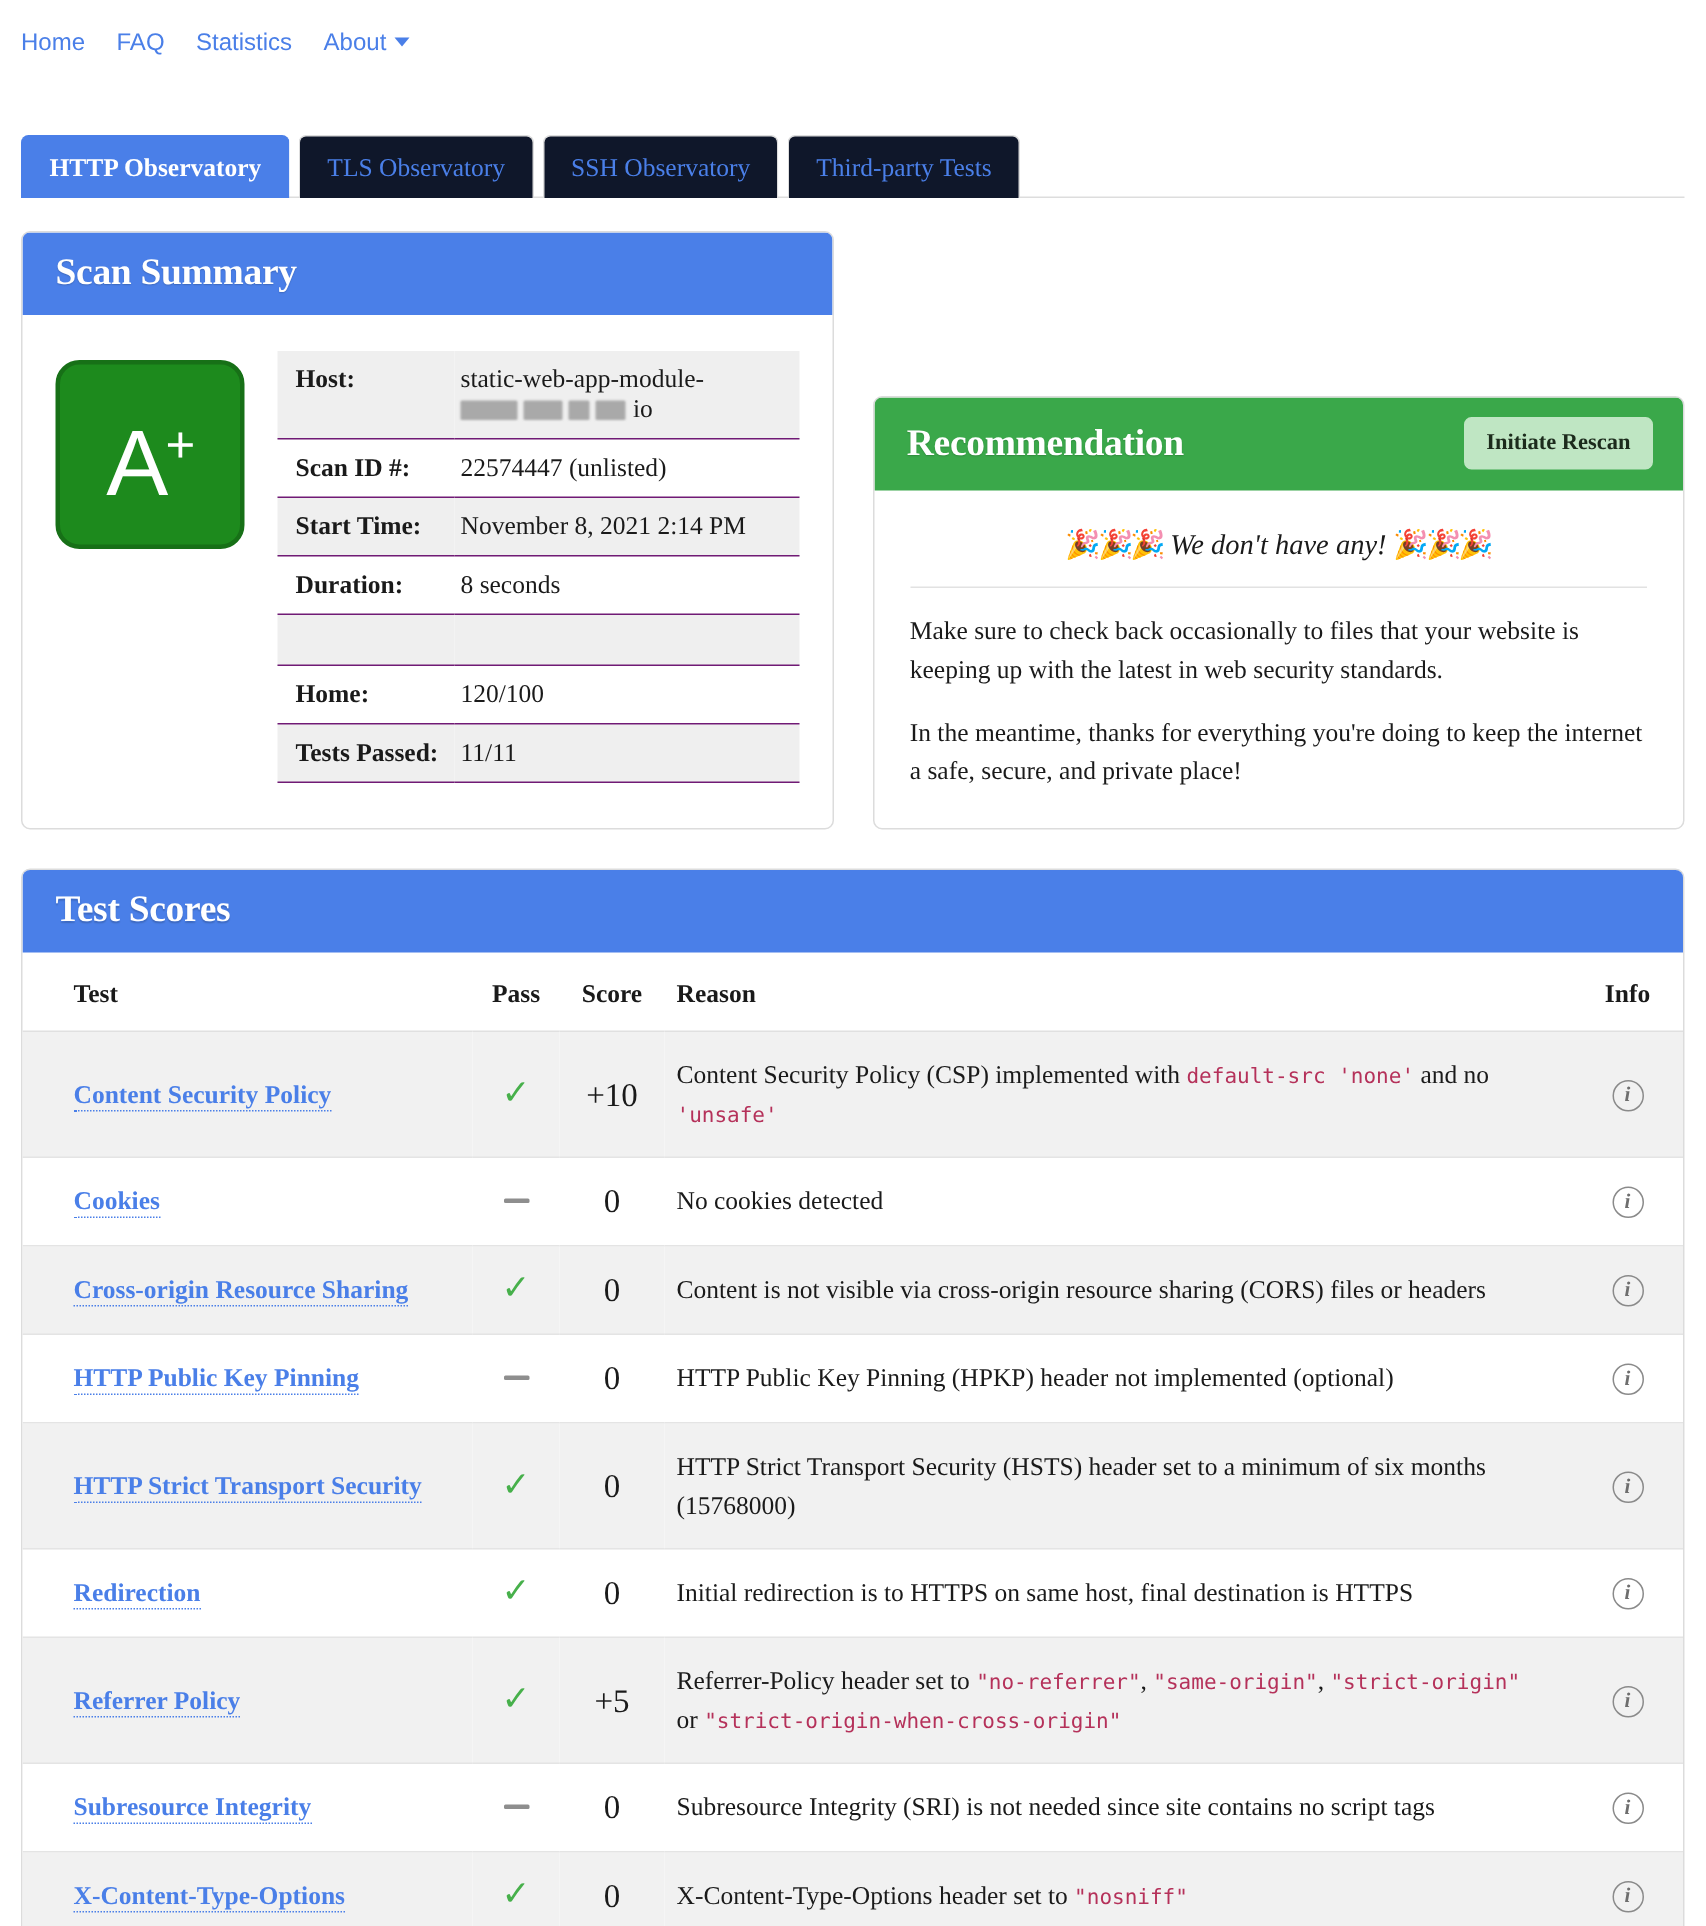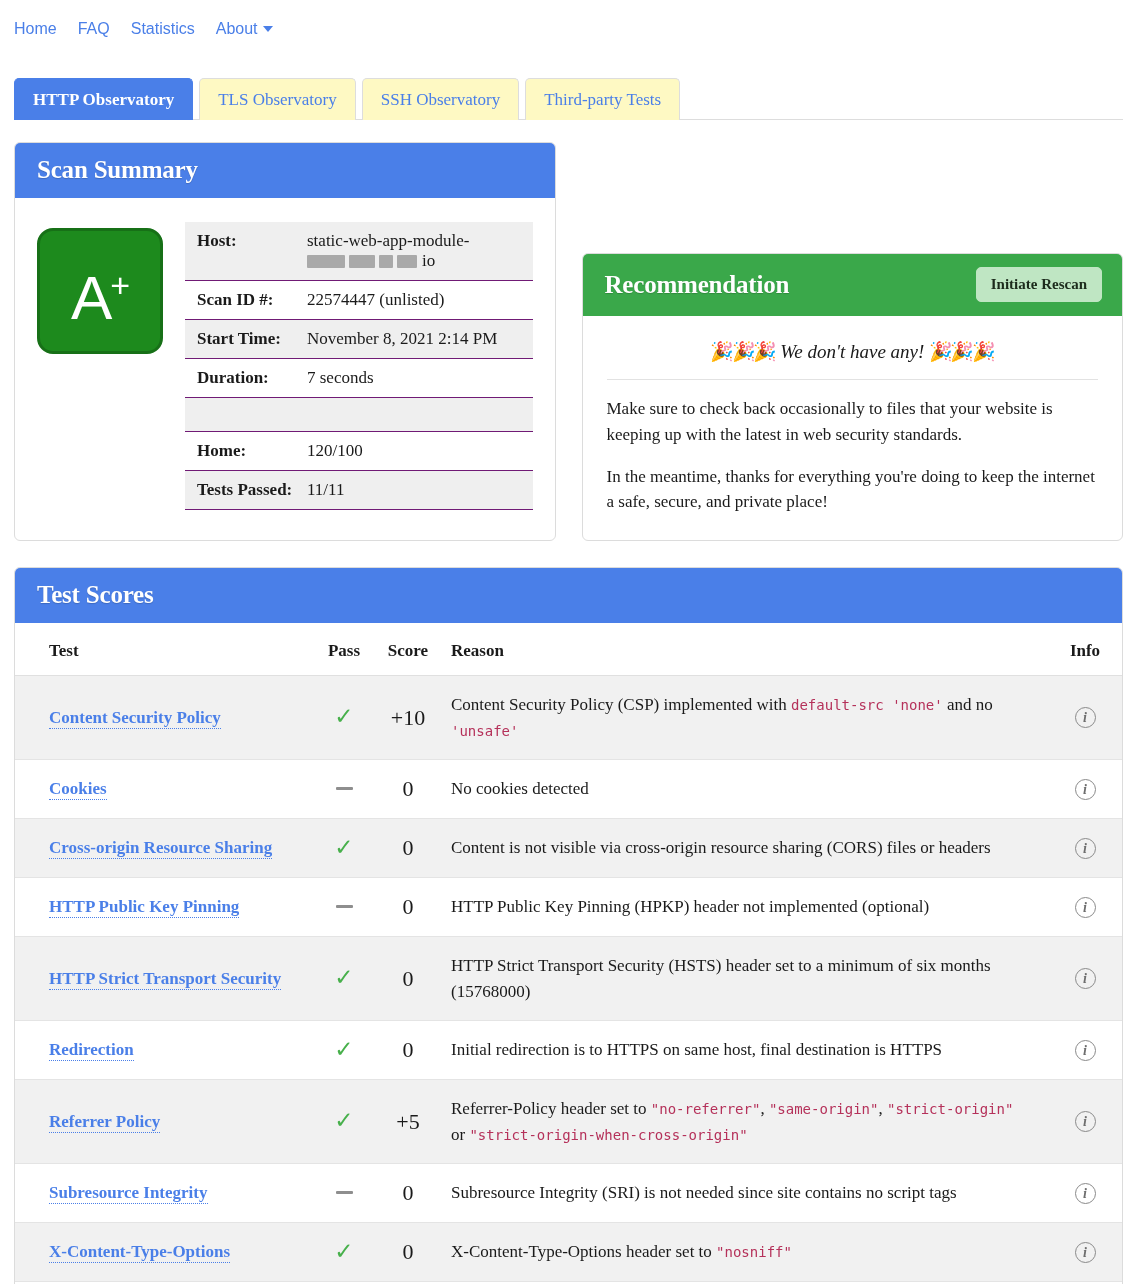--- a/index.html
+++ b/index.html
@@ -76,31 +76,32 @@
     margin-top: 15px;
     padding-bottom: 0;
   }
   .tab {
     font-family: "Liberation Serif", "DejaVu Serif", serif;
     font-size: 17px;
     padding: 11px 18px 10px 18px;
     border: 1px solid #dddddd;
     border-bottom: none;
     border-radius: 5px 5px 0 0;
-    background: #fef9c3;
+    background: #0f172a;
     color: #4a7fe8;
     position: relative;
     bottom: -1px;
     white-space: nowrap;
   }
   .tab.active {
     background: #4a7fe8;
     border-color: #4a7fe8;
     color: #ffffff;
     font-weight: bold;
+    margin-top: 12px;
   }
 
   
   .panels-row {
     display: flex;
     gap: 26px;
     margin-top: 22px;
     align-items: flex-end;
   }
   .panel {
@@ -352,21 +353,21 @@
               <tr>
                 <th>Scan ID #:</th>
                 <td>22574447 (unlisted)</td>
               </tr>
               <tr>
                 <th>Start Time:</th>
                 <td>November 8, 2021 2:14 PM</td>
               </tr>
               <tr>
                 <th>Duration:</th>
-                <td>7 seconds</td>
+                <td>8 seconds</td>
               </tr>
               <tr class="blank-row">
                 <th></th>
                 <td></td>
               </tr>
               <tr>
                 <th>Home:</th>
                 <td>120/100</td>
               </tr>
               <tr>

